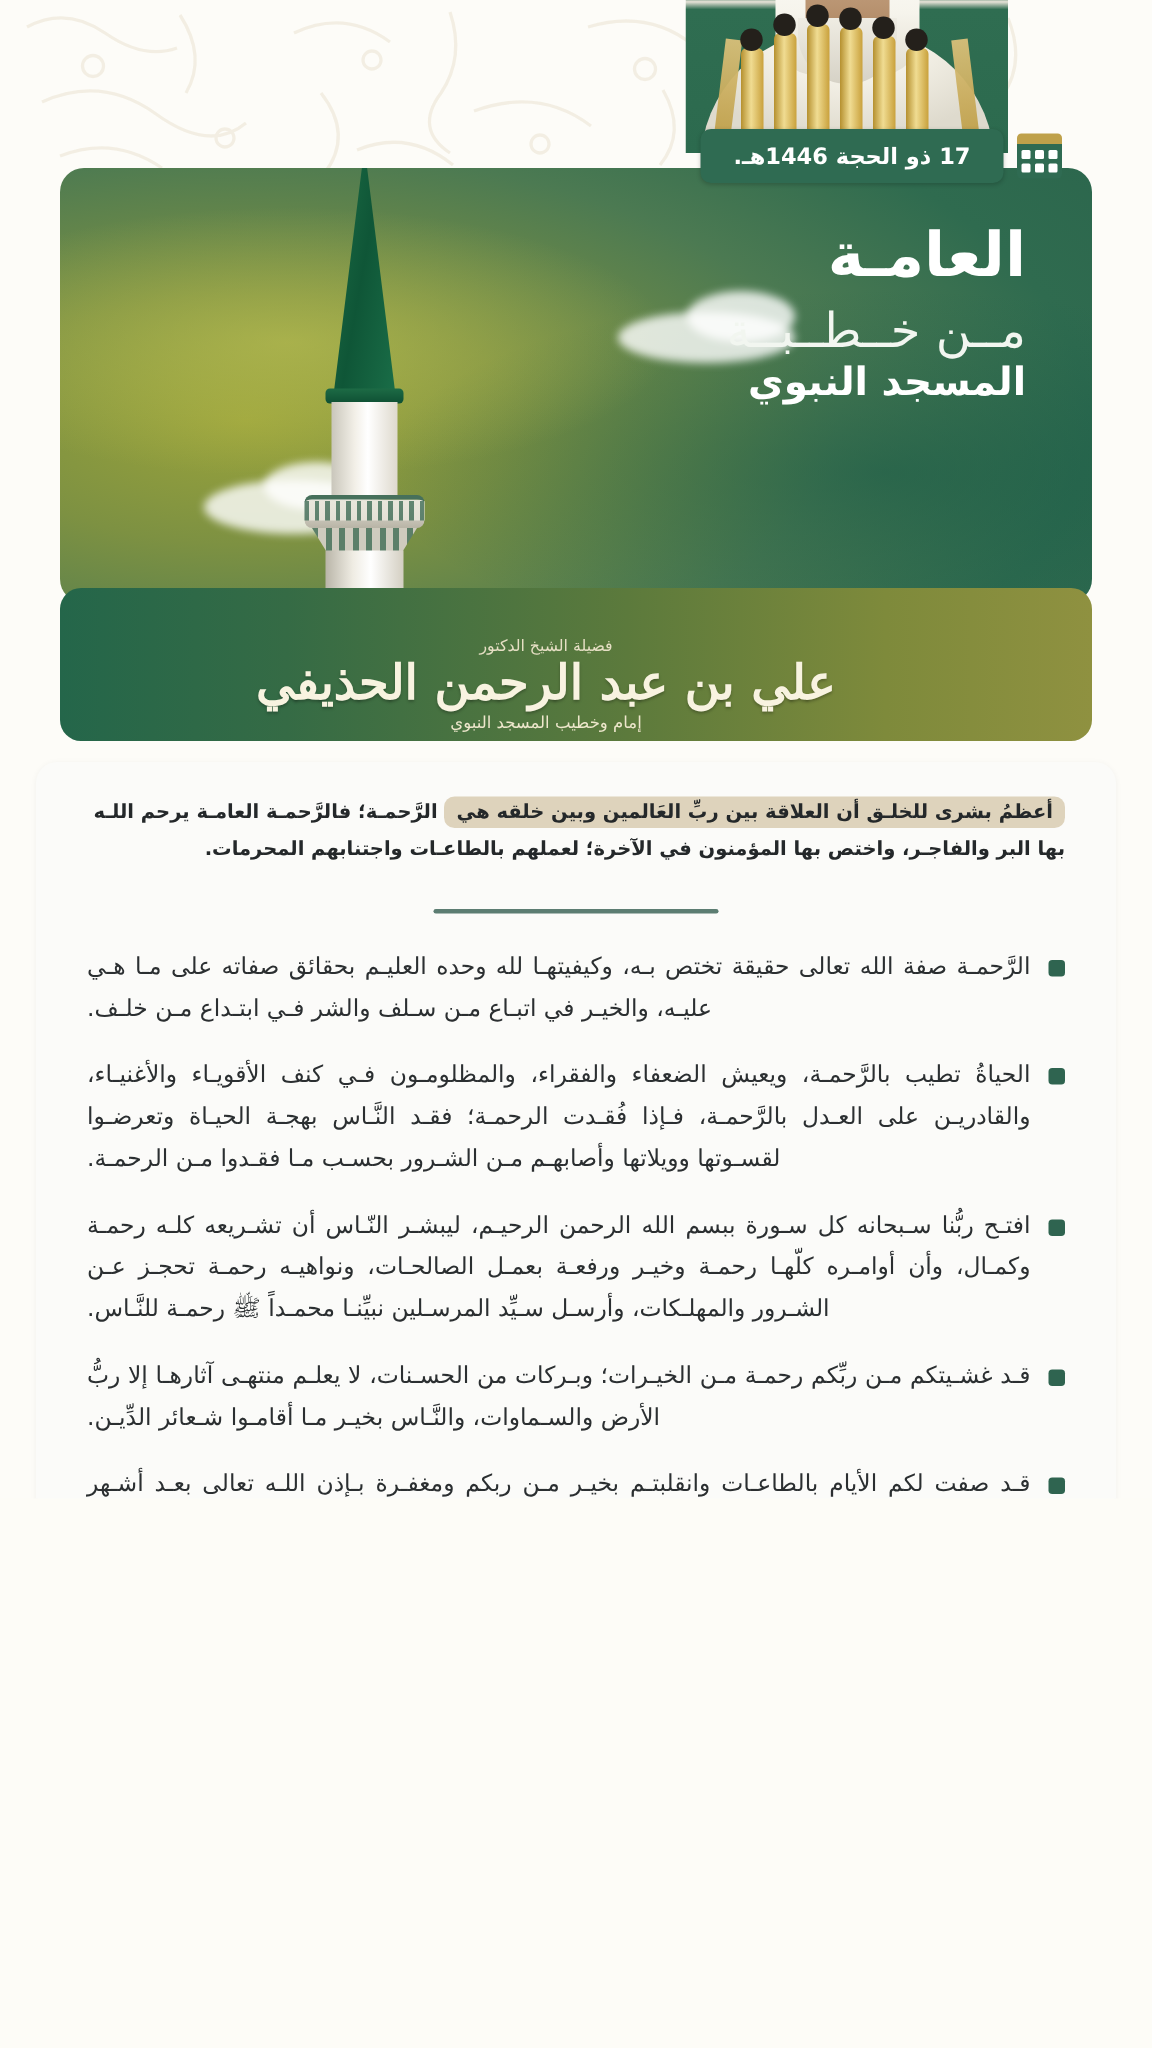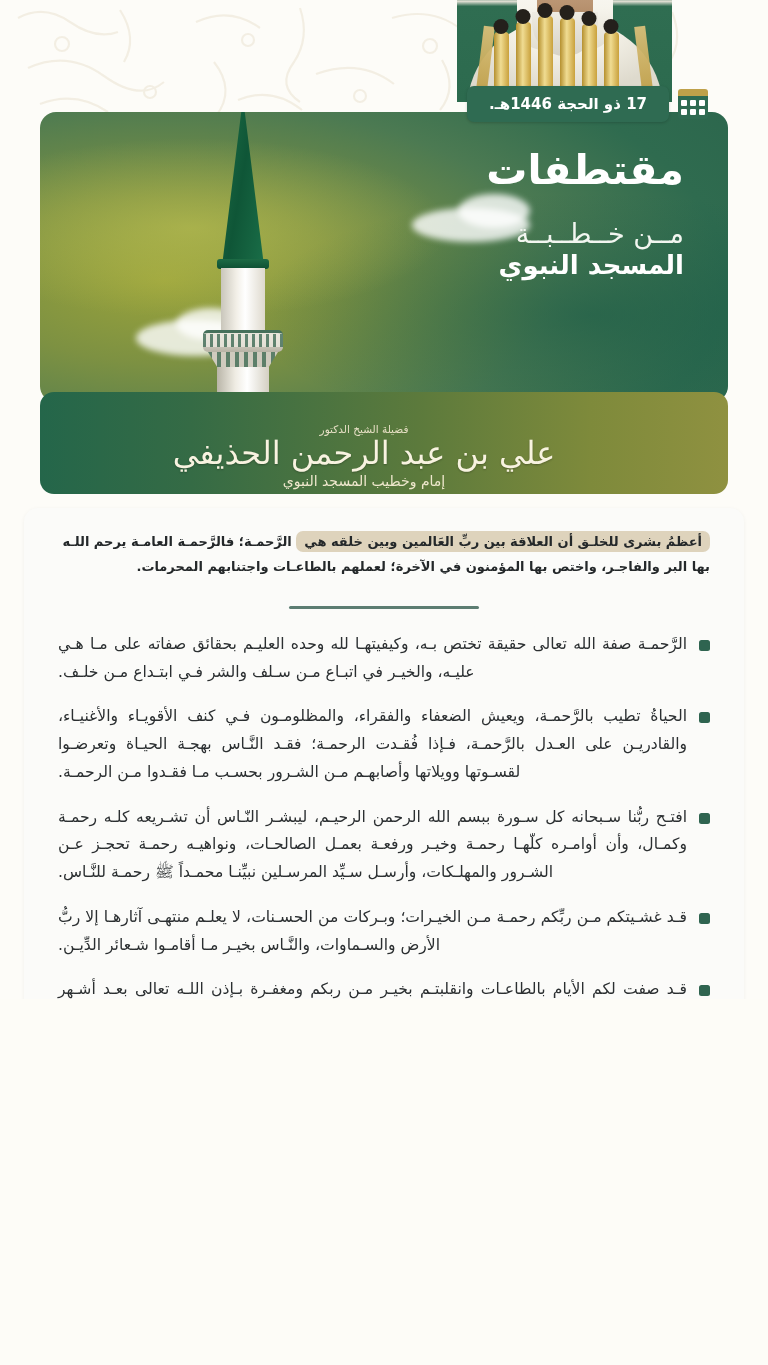--- a/index.html
+++ b/index.html
@@ -93,21 +93,21 @@
   
   .hero-title {
     position:absolute;
     right:44px; top:34px;
     text-align:right;
     width:330px;
     color:#ffffff;
     line-height:1.18;
   }
   .t1 { font-size:41px; font-weight:700; letter-spacing:1px; }
-  .t2 { font-size:27px; font-weight:500; letter-spacing:7px; margin-top:24px; color:#f2f6f0; }
+  .t2 { font-size:32px; font-weight:500; letter-spacing:7px; margin-top:8px; color:#f2f6f0; }
   .t3 { font-size:26px; font-weight:600; color:#ffffff; }
 
   
   .date-badge {
     position:absolute; right:60px; top:86px;
     display:flex; align-items:center; gap:9px;
     z-index:6;
   }
   .date-pill {
     background:#2f6b52;
@@ -138,25 +138,25 @@
   .sp-text {
     position:absolute; right:0; left:0; top:0; bottom:0;
     display:flex; flex-direction:column; align-items:center; justify-content:center;
     padding-right:40px;
     color:#f4efdc;
     margin-top:26px;
   }
   .sp-pre { font-size:10.5px; letter-spacing:1px; color:#e6dfc4; margin-bottom:2px; }
   .sp-name {
     font-family:"DejaVu Serif","Liberation Serif",serif;
-    font-size:32px; font-weight:400; color:#f8f3e0;
+    font-size:32px; font-weight:700; color:#f8f3e0;
     letter-spacing:-1px; line-height:1;
     text-shadow:0 1px 2px rgba(0,0,0,.25);
   }
-  .sp-post { font-size:14px; color:#eee7cc; margin-top:4px; letter-spacing:.4px; }
+  .sp-post { font-size:11px; color:#eee7cc; margin-top:4px; letter-spacing:.4px; }
 
   
   .photo {
     position:absolute; right:96px; top:-66px;
     width:215px; height:168px;
     overflow:hidden;
     z-index:5;
   }
   .ph-bg {
     position:absolute; inset:0;
@@ -364,21 +364,21 @@
       <div class="spire-base"></div>
       <div class="shaft-up"></div>
       <div class="balcony"></div>
       <div class="balcony-rail"></div>
       <div class="corbel"></div>
       <div class="shaft-low"></div>
 
     </div>
 
     <div class="hero-title">
-      <div class="t1">مقتطفات</div>
+      <div class="t1">العامـة</div>
       <div class="t2">مــن خــطــبــة</div>
       <div class="t3">المسجد النبوي</div>
     </div>
   </div>
 
   <div class="speaker">
     <div class="sp-text">
       <div class="sp-pre">فضيلة الشيخ الدكتور</div>
       <div class="sp-name">علي بن عبد الرحمن الحذيفي</div>
       <div class="sp-post">إمام وخطيب المسجد النبوي</div>

